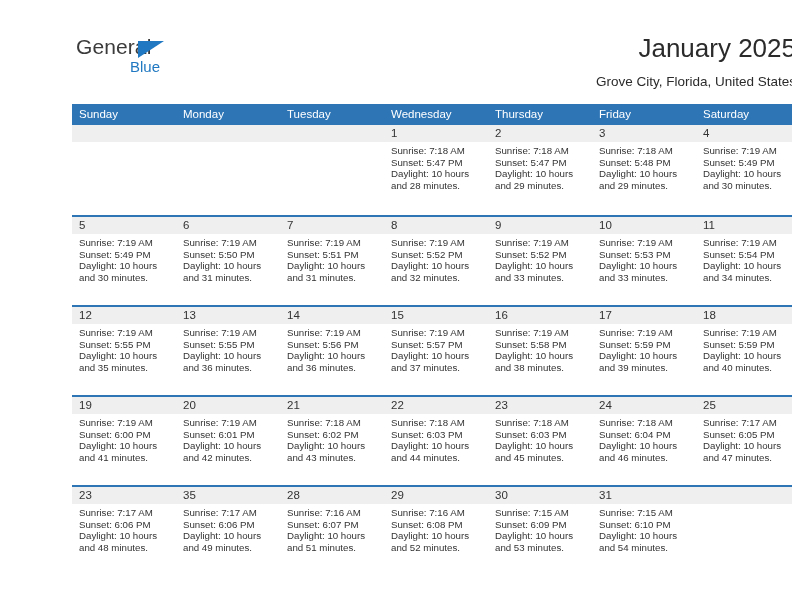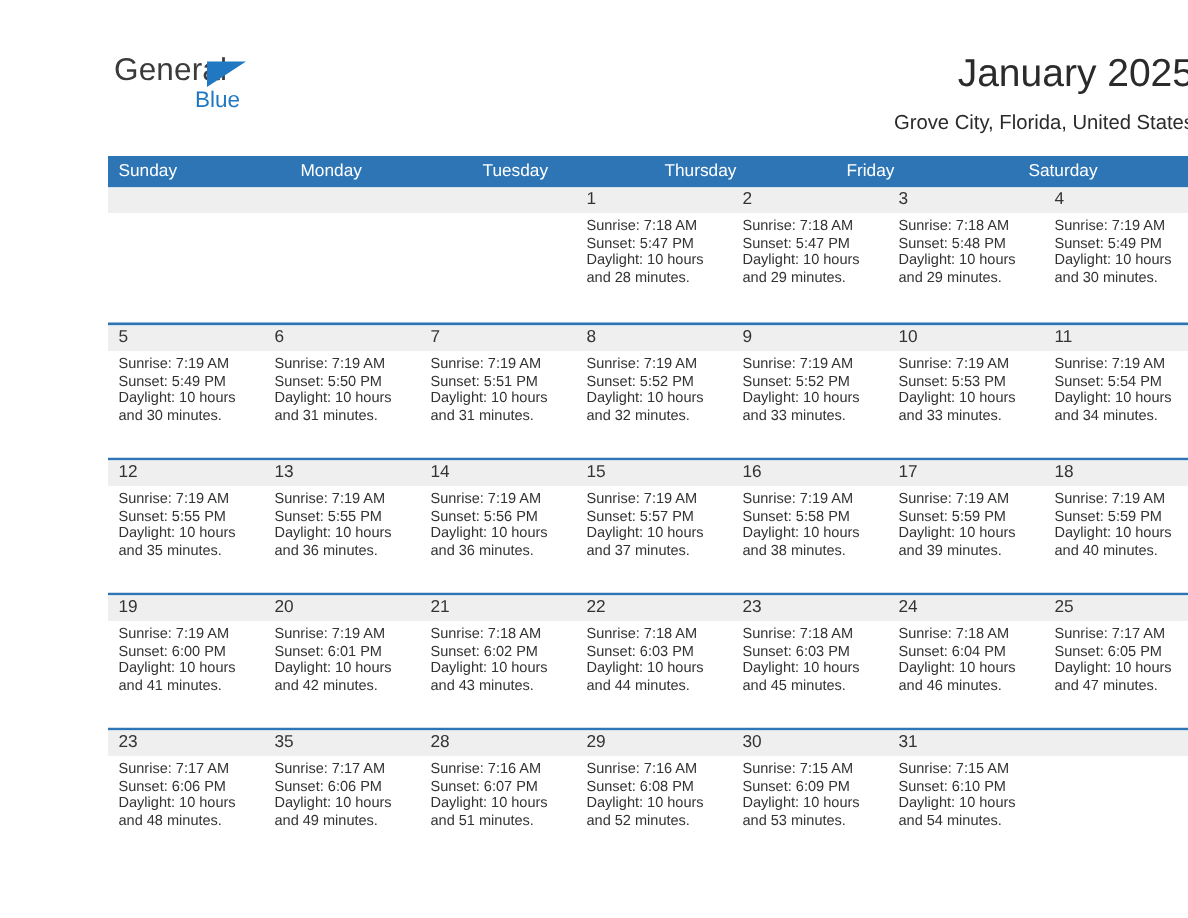--- a/index.html
+++ b/index.html
@@ -157,20 +157,21 @@
       <div class="cal-subtitle">Grove City, Florida, United States</div>
     </div>
 
   </div>
 
   <div class="calendar">
     <div class="dow-row" id="dow-row">
         <div class="dow">Sunday</div>
         <div class="dow">Monday</div>
         <div class="dow">Tuesday</div>
+        <div class="dow">Wednesday</div>
         <div class="dow">Thursday</div>
         <div class="dow">Friday</div>
         <div class="dow">Saturday</div>
       </div>
     <div id="weeks-container">
         <div class="week">
           <div class="cell empty">
             <div class="daynum-band"></div>
           </div>
           <div class="cell empty">

